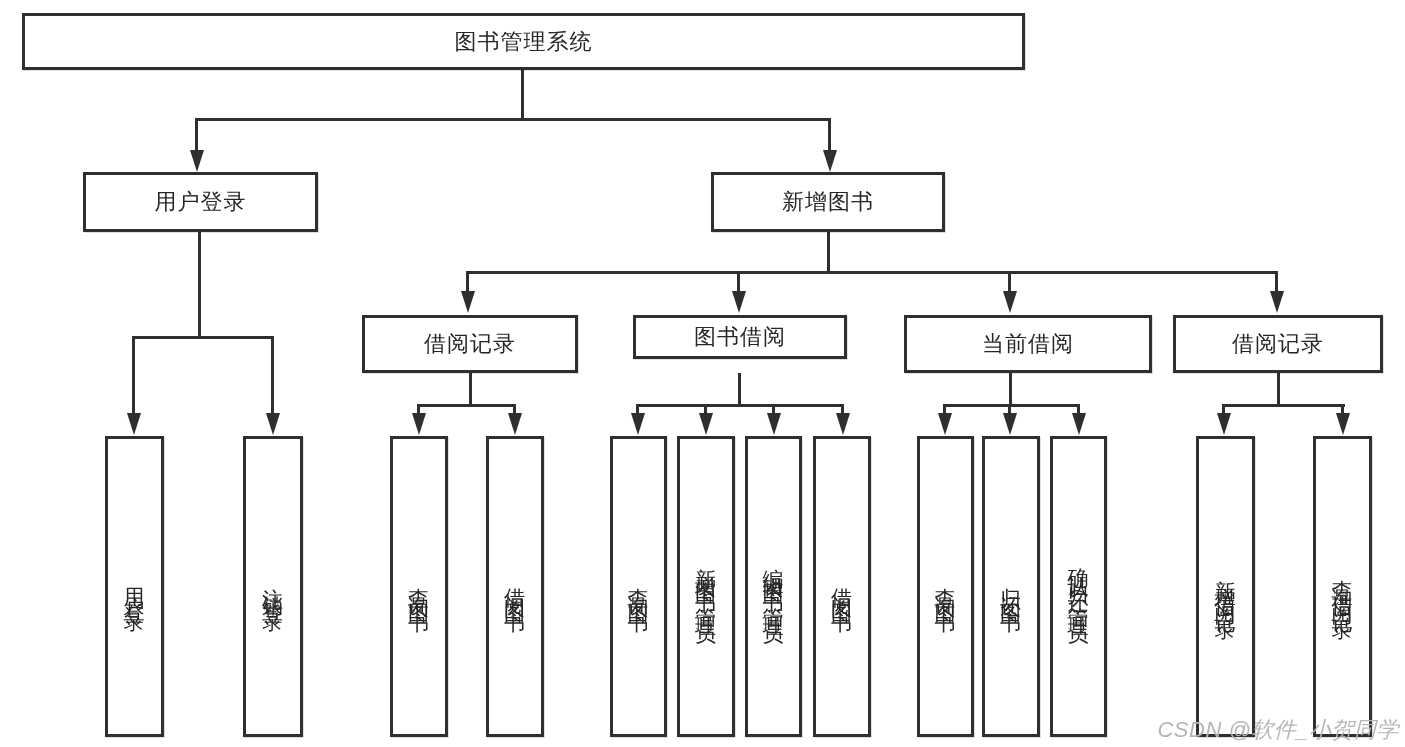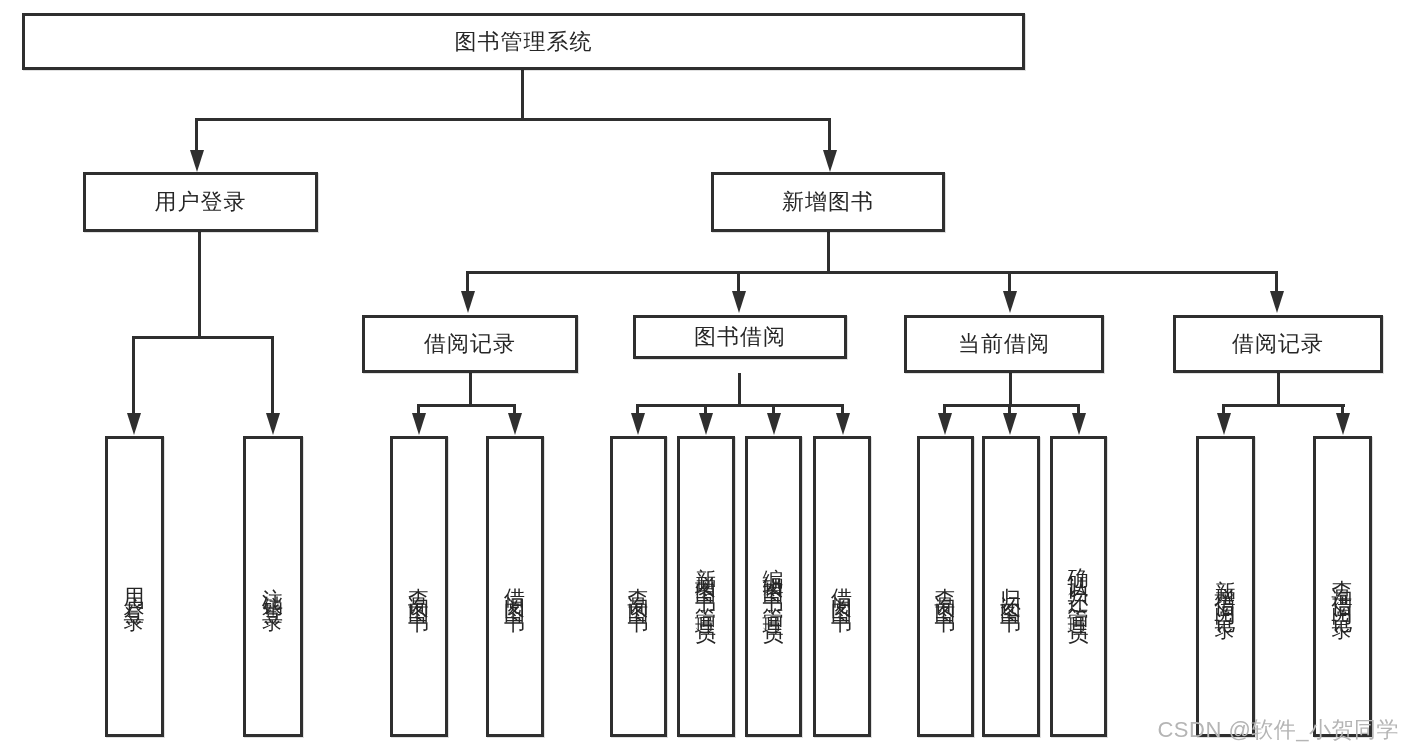--- a/index.html
+++ b/index.html
@@ -47,20 +47,21 @@
     border-top:22px solid var(--line);
   }
   #watermark{
     position:absolute;
     right:6px;bottom:2px;
     font-size:22px;
     color:#b5b5b5;
     letter-spacing:0.5px;
     z-index:5;
     white-space:nowrap;
+    font-style:italic;
   }
 </style>
 </head>
 <body>
 
 <div id="canvas">
 
   <div class="vl" style="left:521px;top:70px;height:51px"></div>
   <div class="hl" style="left:195px;top:118px;width:636px"></div>
   <div class="vl" style="left:195px;top:118px;height:36px"></div>
@@ -120,21 +121,21 @@
   <div class="vl" style="left:1341px;top:404px;height:13px"></div>
   <div class="arw" style="left:1336px;top:413px"></div>
 
   <div class="node" style="left:22px;top:13px;width:1003px;height:57px">图书管理系统</div>
 
   <div class="node" style="left:83px;top:172px;width:235px;height:60px">用户登录</div>
   <div class="node" style="left:711px;top:172px;width:234px;height:60px">新增图书</div>
 
   <div class="node" style="left:362px;top:315px;width:216px;height:58px">借阅记录</div>
   <div class="node" style="left:633px;top:315px;width:214px;height:44px">图书借阅</div>
-  <div class="node" style="left:904px;top:315px;width:200px;height:58px">当前借阅</div>
+  <div class="node" style="left:904px;top:315px;width:248px;height:58px">当前借阅</div>
   <div class="node" style="left:1173px;top:315px;width:210px;height:58px">借阅记录</div>
 
   <div class="node leaf" style="left:105px;top:436px;width:59px;height:301px">
     <span class="vtext">用户登录</span>
   </div>
   <div class="node leaf" style="left:243px;top:436px;width:60px;height:301px">
     <span class="vtext">注销登录</span>
   </div>
 
   <div class="node leaf" style="left:390px;top:436px;width:58px;height:301px">

